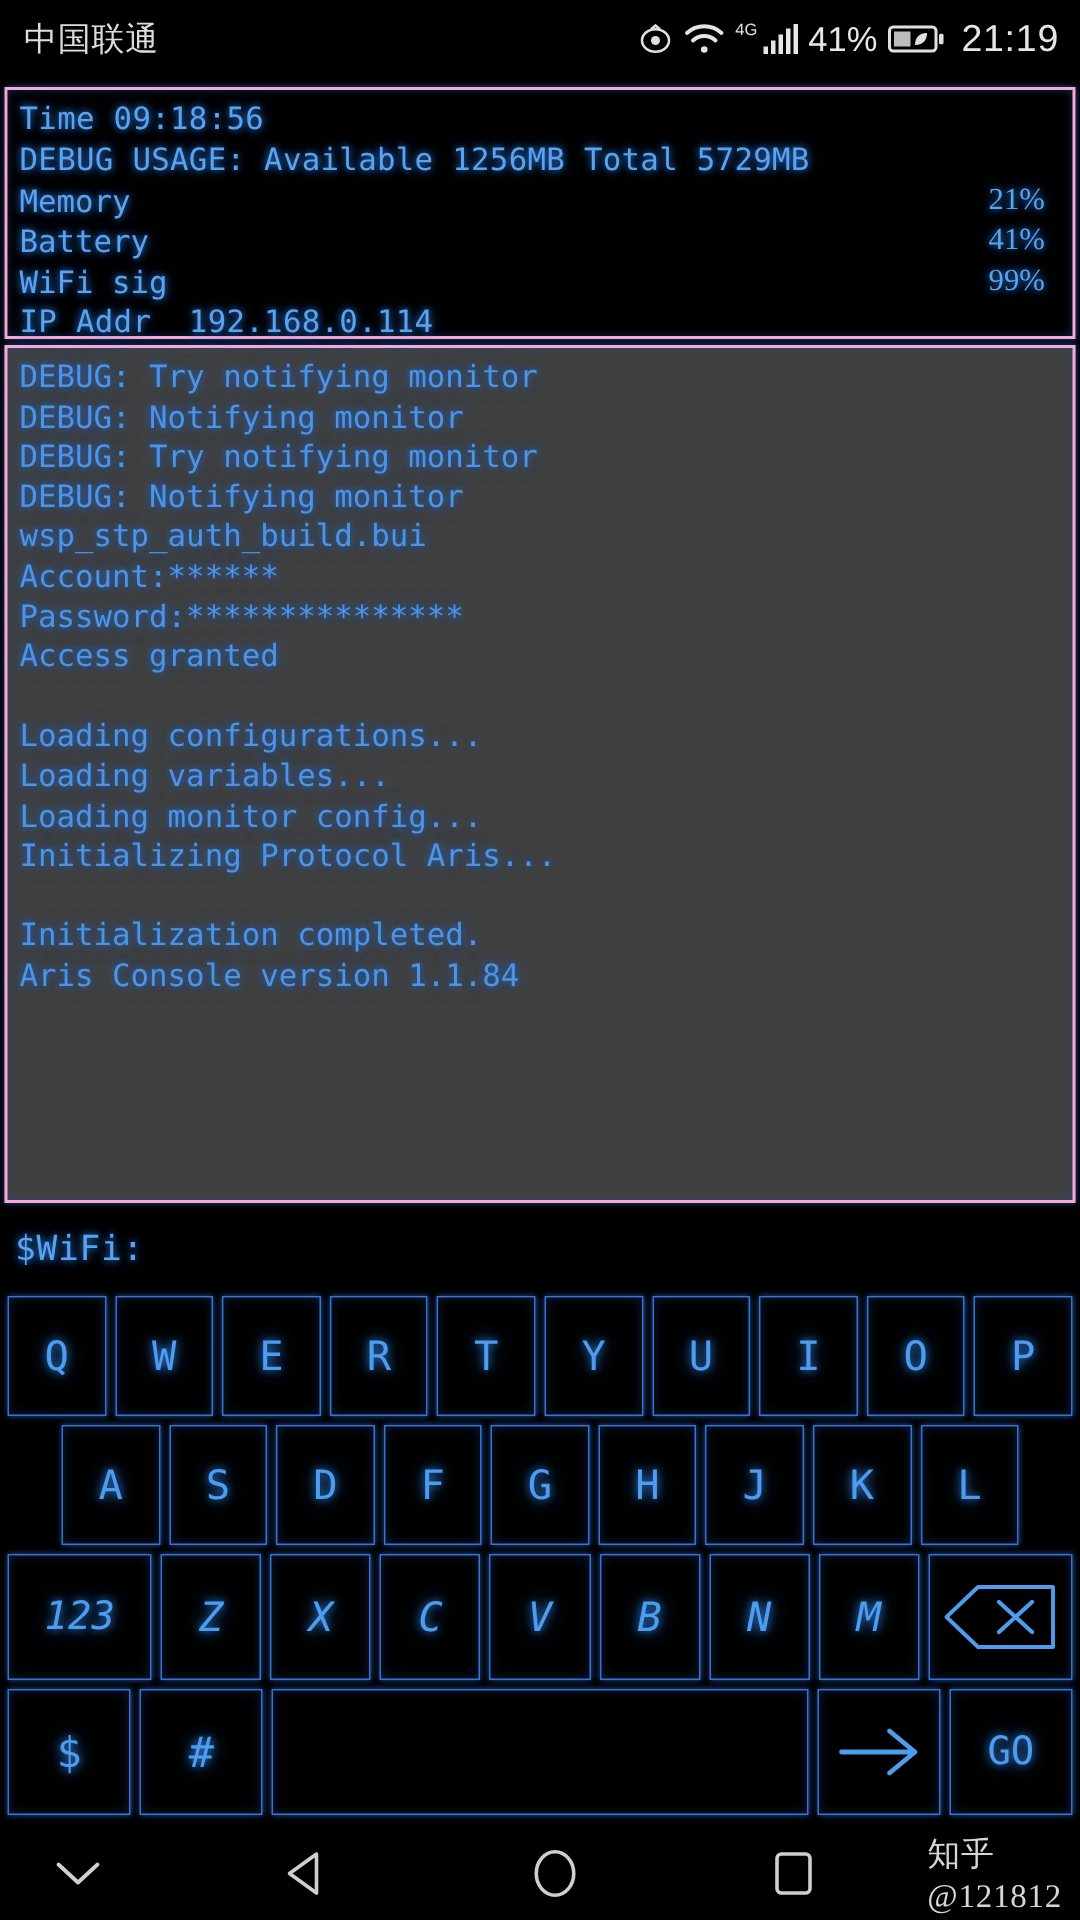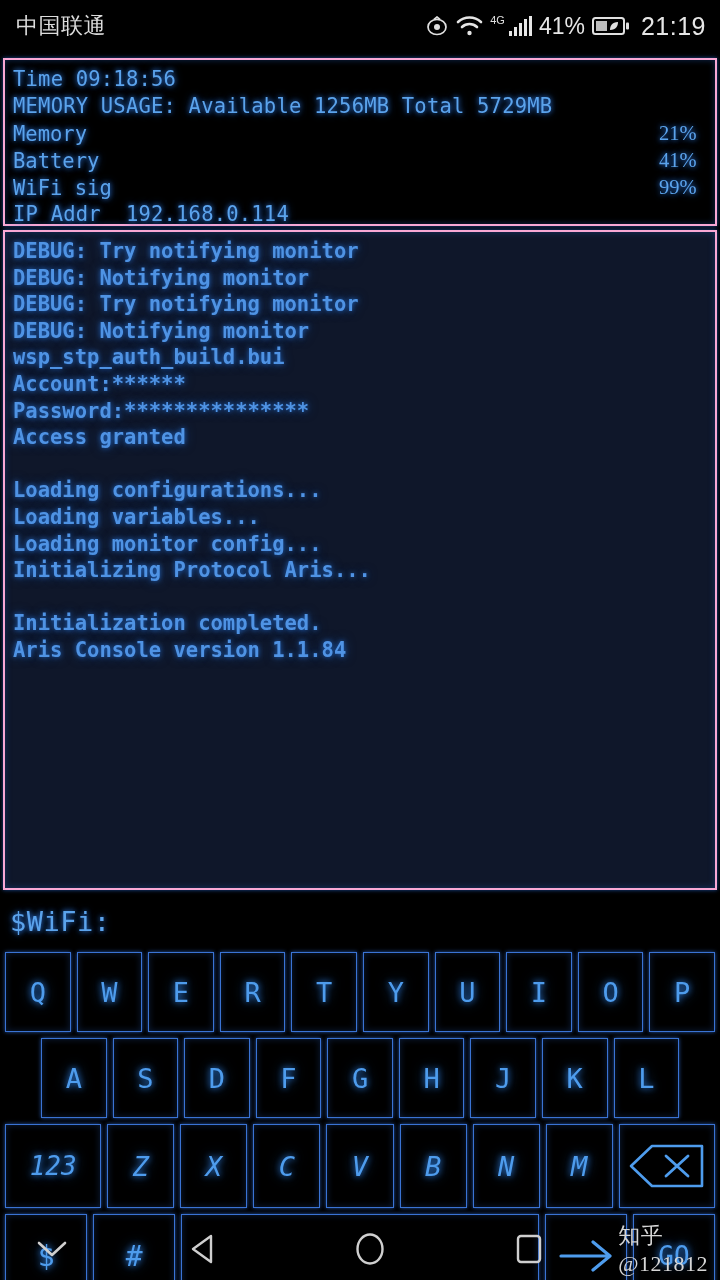--- a/index.html
+++ b/index.html
@@ -59,39 +59,38 @@
   .gauge-track { height:19px; position:relative; }
   .gauge-fill {
     height:19px; background:#2e83d6;
     box-shadow:0 0 5px rgba(46,131,214,.7);
   }
   .gauge-val { font-size:20.5px; margin-left:8px; white-space:pre;font-family:Liberation Serif, serif; }
 
   
   #console-panel {
     margin:4px 3px 0 3px;
-    height:660px;
+    height:572px;
     padding:6px 8px;
-    background:#0f172a;
+    background:#404040;
     overflow:hidden;
-    font-weight:bold;
   }
   .log-line {
     font-size:20.5px; line-height:26.6px; white-space:pre;
     color:#4f93e4;
     text-shadow:0 0 5px #2060b8, 0 0 11px rgba(32,96,184,.55);
     min-height:26.6px;
   }
 
   
   #prompt-row {
     height:62px; display:flex; align-items:center;
     padding-left:10px;
   }
-  #prompt-text { font-size:27px; letter-spacing:.5px; }
+  #prompt-text { font-size:23px; letter-spacing:.5px; }
   #prompt-input {
     flex:1; font-size:23px; background:transparent; border:none; outline:none;
     color:#5ba3ec; font-family:"DejaVu Sans Mono", monospace; padding-left:4px;
   }
 
   
   #keyboard { padding:0 2px; }
   .kb-row { display:flex; align-items:stretch; margin-bottom:6px; }
   .kb-row.r1 { height:80px; }
   .kb-row.r2 { height:80px; padding:0 36px; }
@@ -171,21 +170,21 @@
           <path d="M26 6 C20 6 18 10 18 14 C24 14 26 10 26 6 Z" fill="#e0e0e0"></path>
           <rect x="34" y="6.5" width="3" height="7" rx="1" fill="#e0e0e0"></rect>
         </svg>
     </span>
     <span class="clock">21:19</span>
   </div>
 </div>
 
 <div id="info-panel" class="neon-border">
   <div class="info-line neon-text">Time 09:18:56</div>
-  <div class="info-line neon-text">MEMORY USAGE: Available 1256MB Total 5729MB</div>
+  <div class="info-line neon-text">DEBUG USAGE: Available 1256MB Total 5729MB</div>
 
   <div class="gauge-row">
     <span class="gauge-label neon-text">Memory  </span>
     <span class="gauge-track" style="width: 530px;"><span class="gauge-fill" style="width: 111.3px;"></span></span>
     <span class="gauge-val neon-text">21%</span>
   </div>
 
   <div class="gauge-row">
     <span class="gauge-label neon-text">Battery </span>
     <span class="gauge-track" style="width: 530px;"><span class="gauge-fill" style="width: 217.3px;"></span></span>

